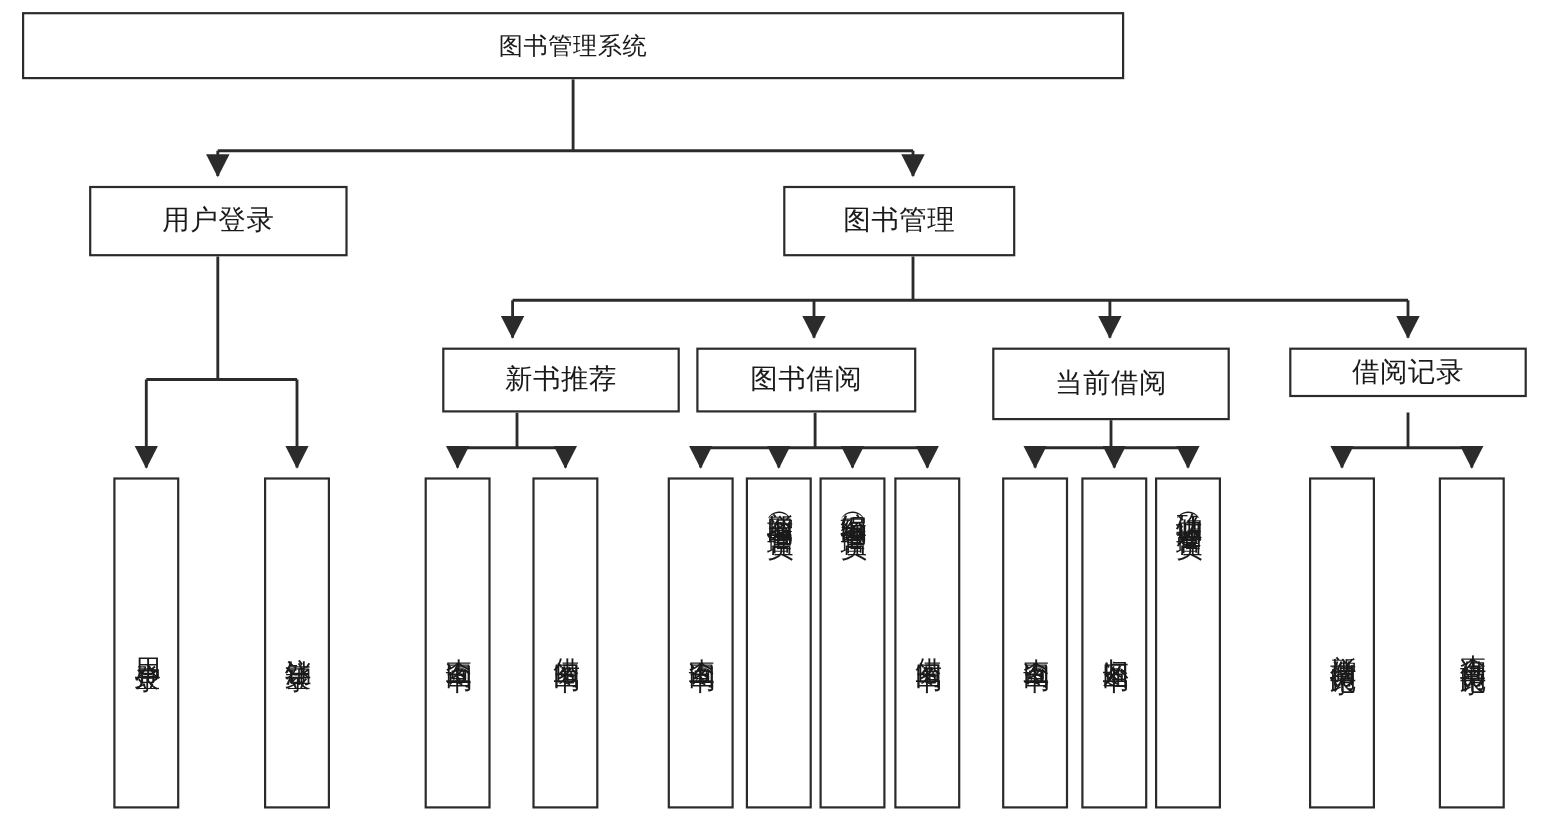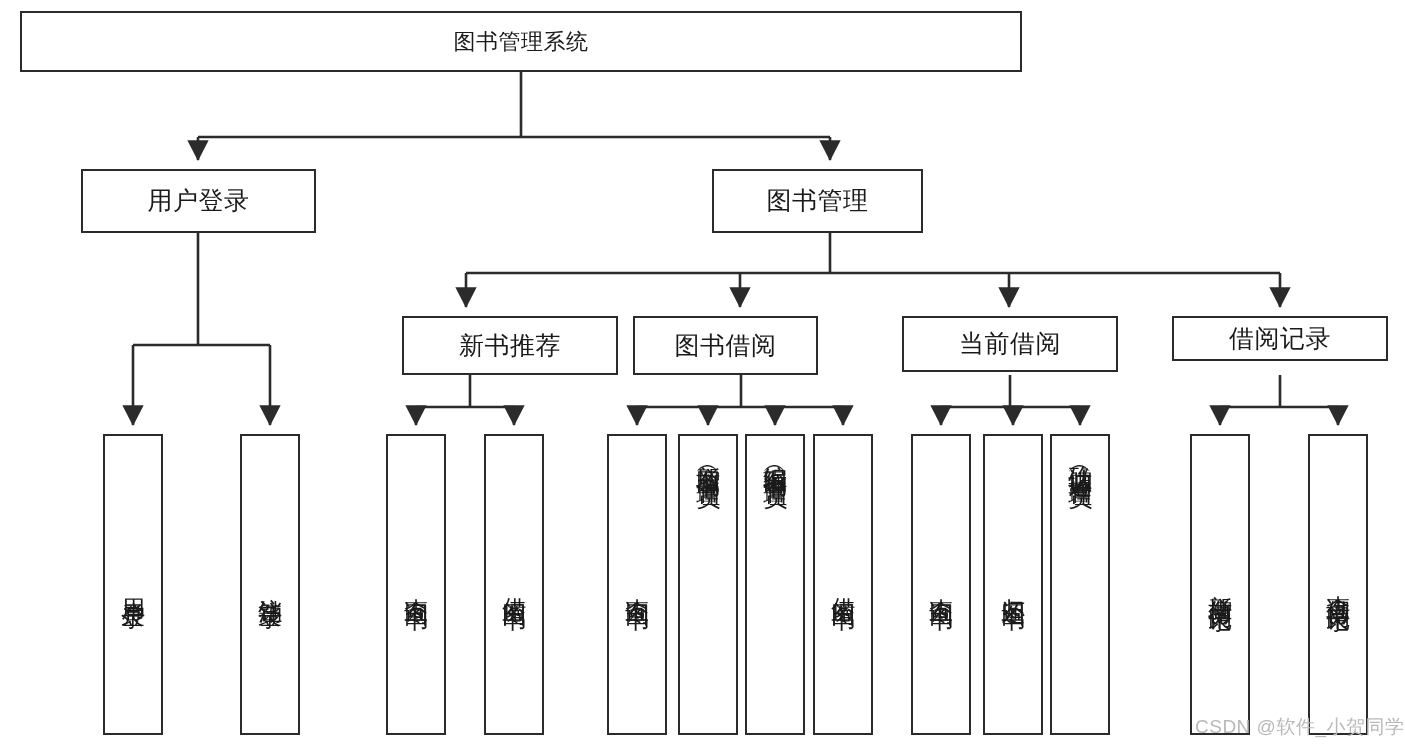--- a/index.html
+++ b/index.html
@@ -136,24 +136,24 @@
   <div class="node horiz" style="left:81px; top:169px; width:235px; height:64px;">
     <span class="label">用户登录</span>
   </div>
   <div class="node horiz" style="left:712px; top:169px; width:211px; height:64px;">
     <span class="label">图书管理</span>
   </div>
 
   <div class="node horiz" style="left:362px; top:316px; width:216px; height:59px;margin-left:40px;">
     <span class="label">新书推荐</span>
   </div>
-  <div class="node horiz" style="left:633px; top:316px; width:185px; height:59px;">
+  <div class="node horiz" style="left:633px; top:316px; width:200px; height:59px;">
     <span class="label">图书借阅</span>
   </div>
-  <div class="node horiz" style="left:902px; top:316px; width:216px; height:56px;">
+  <div class="node horiz" style="left:902px; top:316px; width:216px; height:66px;">
     <span class="label">当前借阅</span>
   </div>
   <div class="node horiz" style="left:1172px; top:316px; width:216px; height:45px;">
     <span class="label">借阅记录</span>
   </div>
 
   <div class="node vert mid" style="left:103px; top:434px; width:60px; height:301px;">
     <span class="label">用户登录</span>
   </div>
   <div class="node vert mid" style="left:240px; top:434px; width:60px; height:301px;">
@@ -190,15 +190,14 @@
     <span class="label">确认归还（管理员）</span>
   </div>
 
   <div class="node vert mid" style="left:1190px; top:434px; width:60px; height:301px;">
     <span class="label">新增借阅记录</span>
   </div>
   <div class="node vert mid" style="left:1308px; top:434px; width:60px; height:301px;">
     <span class="label">查询借阅记录</span>
   </div>
 
-  <div class="watermark" style="left:1195px; top:714px;">CSDN @软件_小贺同学</div>
 
 </div>
 
 </body></html>

